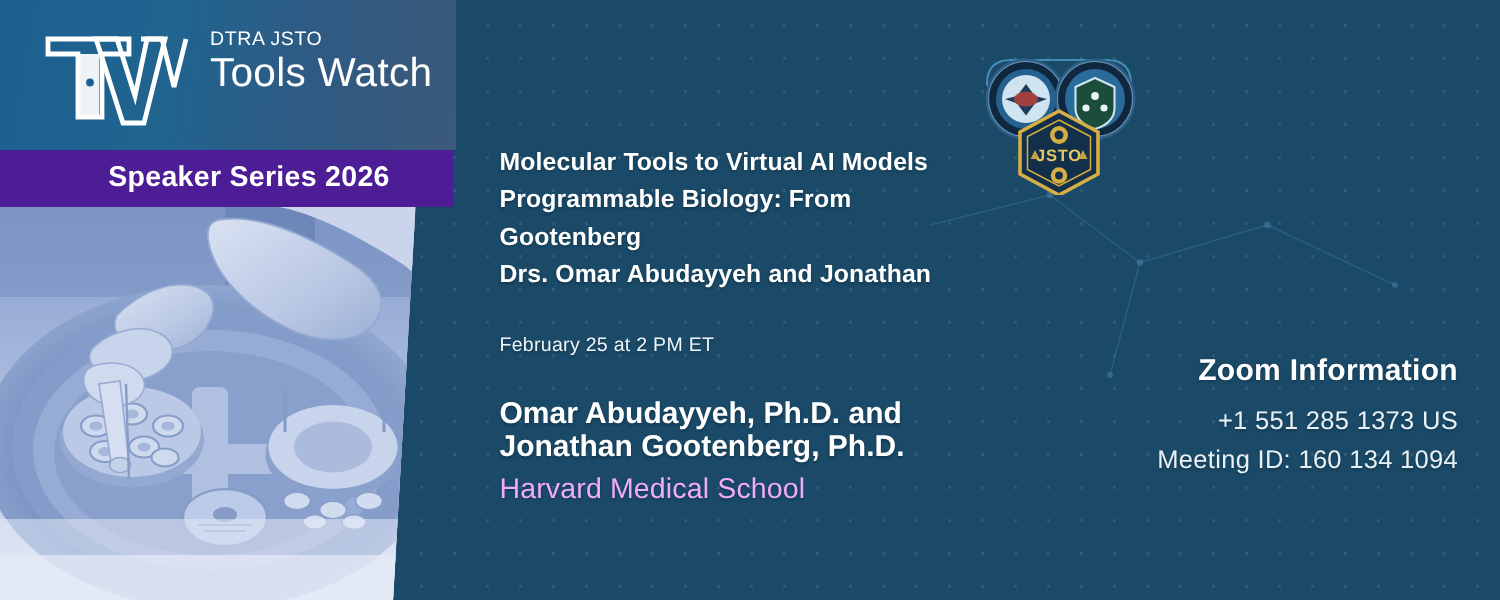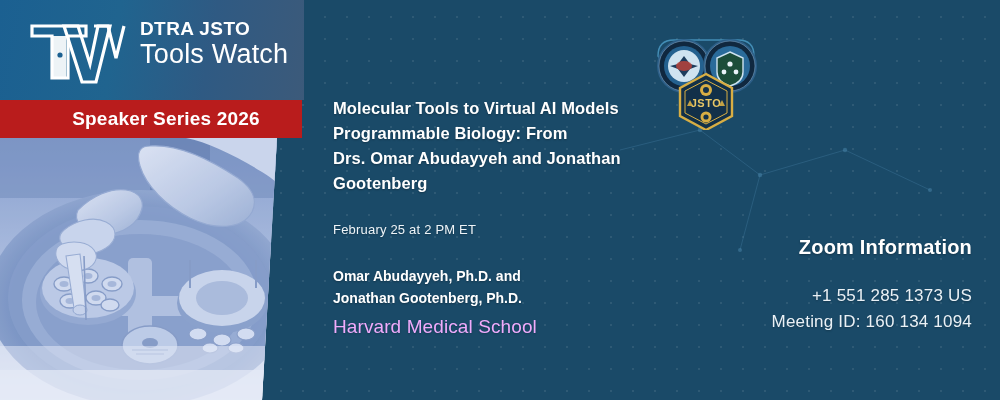--- a/index.html
+++ b/index.html
@@ -23,32 +23,32 @@
   
   .header-strip{
     position:absolute;left:0;top:0;width:304px;height:100px;
     background:linear-gradient(100deg,#1b6091 0%,#20648f 38%,#2f5a83 68%,#3c5a7a 100%);
     overflow:hidden;
   }
   .logo-row{position:absolute;left:24px;top:14px;display:flex;align-items:flex-start;}
   .tw-mark{width:108px;height:72px;flex:none;}
   .brand{margin-left:8px;padding-top:5px;color:#fff;}
   .brand-top{
-    font-size:19px;font-weight:bold;letter-spacing:.4px;line-height:1;
+    font-size:13px;font-weight:normal;letter-spacing:.4px;line-height:1;
     white-space:nowrap;
   }
   .brand-bot{
     font-size:27px;font-weight:400;line-height:1.08;margin-top:2px;
     white-space:nowrap;letter-spacing:.2px;
   }
 
   
   .series-band{
     position:absolute;left:0;top:100px;width:302px;height:38px;
-    background:#b91c1c;
+    background:#4c1d95;
     display:flex;align-items:center;justify-content:center;
   }
   .series-band span{
     color:#ffffff;font-size:19px;font-weight:bold;letter-spacing:.2px;
     padding-left:30px;
   }
 
   
   .photo{
     position:absolute;left:0;top:138px;width:290px;height:262px;
@@ -67,35 +67,35 @@
     color:#ffffff;font-size:16.5px;font-weight:bold;line-height:25px;
     letter-spacing:.1px;text-shadow:0 1px 2px rgba(0,0,0,.28);
   }
   .datetime{
     position:absolute;left:333px;top:222px;
     color:#eef4f8;font-size:13px;font-weight:400;letter-spacing:.2px;
     text-shadow:0 1px 2px rgba(0,0,0,.25);
   }
   .speaker-block{position:absolute;left:333px;top:265px;width:330px;}
   .speaker-line{
-    color:#ffffff;font-size:14px;font-weight:bold;line-height:22px;
+    color:#ffffff;font-size:20px;font-weight:bold;line-height:22px;
     text-shadow:0 1px 2px rgba(0,0,0,.28);
   }
   .affiliation{
     margin-top:7px;color:#f0abfc;font-size:19px;font-weight:400;
     letter-spacing:.1px;text-shadow:0 1px 2px rgba(0,0,0,.22);
   }
 
   
   .zoom-info{
     position:absolute;right:28px;top:236px;width:330px;text-align:right;
   }
   .zoom-heading{
     color:#ffffff;font-size:20px;font-weight:bold;letter-spacing:.2px;
-    margin-bottom:24px;text-shadow:0 1px 2px rgba(0,0,0,.3);
+    margin-bottom:9px;text-shadow:0 1px 2px rgba(0,0,0,.3);
   }
   .zoom-line{
     color:#eaf1f6;font-size:17px;font-weight:400;line-height:26px;
     letter-spacing:.2px;text-shadow:0 1px 2px rgba(0,0,0,.25);
   }
 </style>
 </head>
 <body>
 
 <div class="banner">
@@ -285,22 +285,22 @@
       <g fill="#d8ae44" opacity=".9">
         <polygon points="50,86 53,92 47,92"></polygon>
         <polygon points="82,86 85,92 79,92"></polygon>
       </g>
     </g>
   </svg>
 
   <div class="title-block">
     <div class="title-line">Molecular Tools to Virtual AI Models</div>
     <div class="title-line">Programmable Biology: From</div>
+    <div class="title-line">Gootenberg</div>
     <div class="title-line">Drs. Omar Abudayyeh and Jonathan</div>
-    <div class="title-line">Gootenberg</div>
   </div>
 
   <div class="datetime">February 25 at 2 PM ET</div>
 
   <div class="speaker-block">
     <div class="speaker-line">Omar Abudayyeh, Ph.D. and</div>
     <div class="speaker-line">Jonathan Gootenberg, Ph.D.</div>
     <div class="affiliation">Harvard Medical School</div>
   </div>
 

